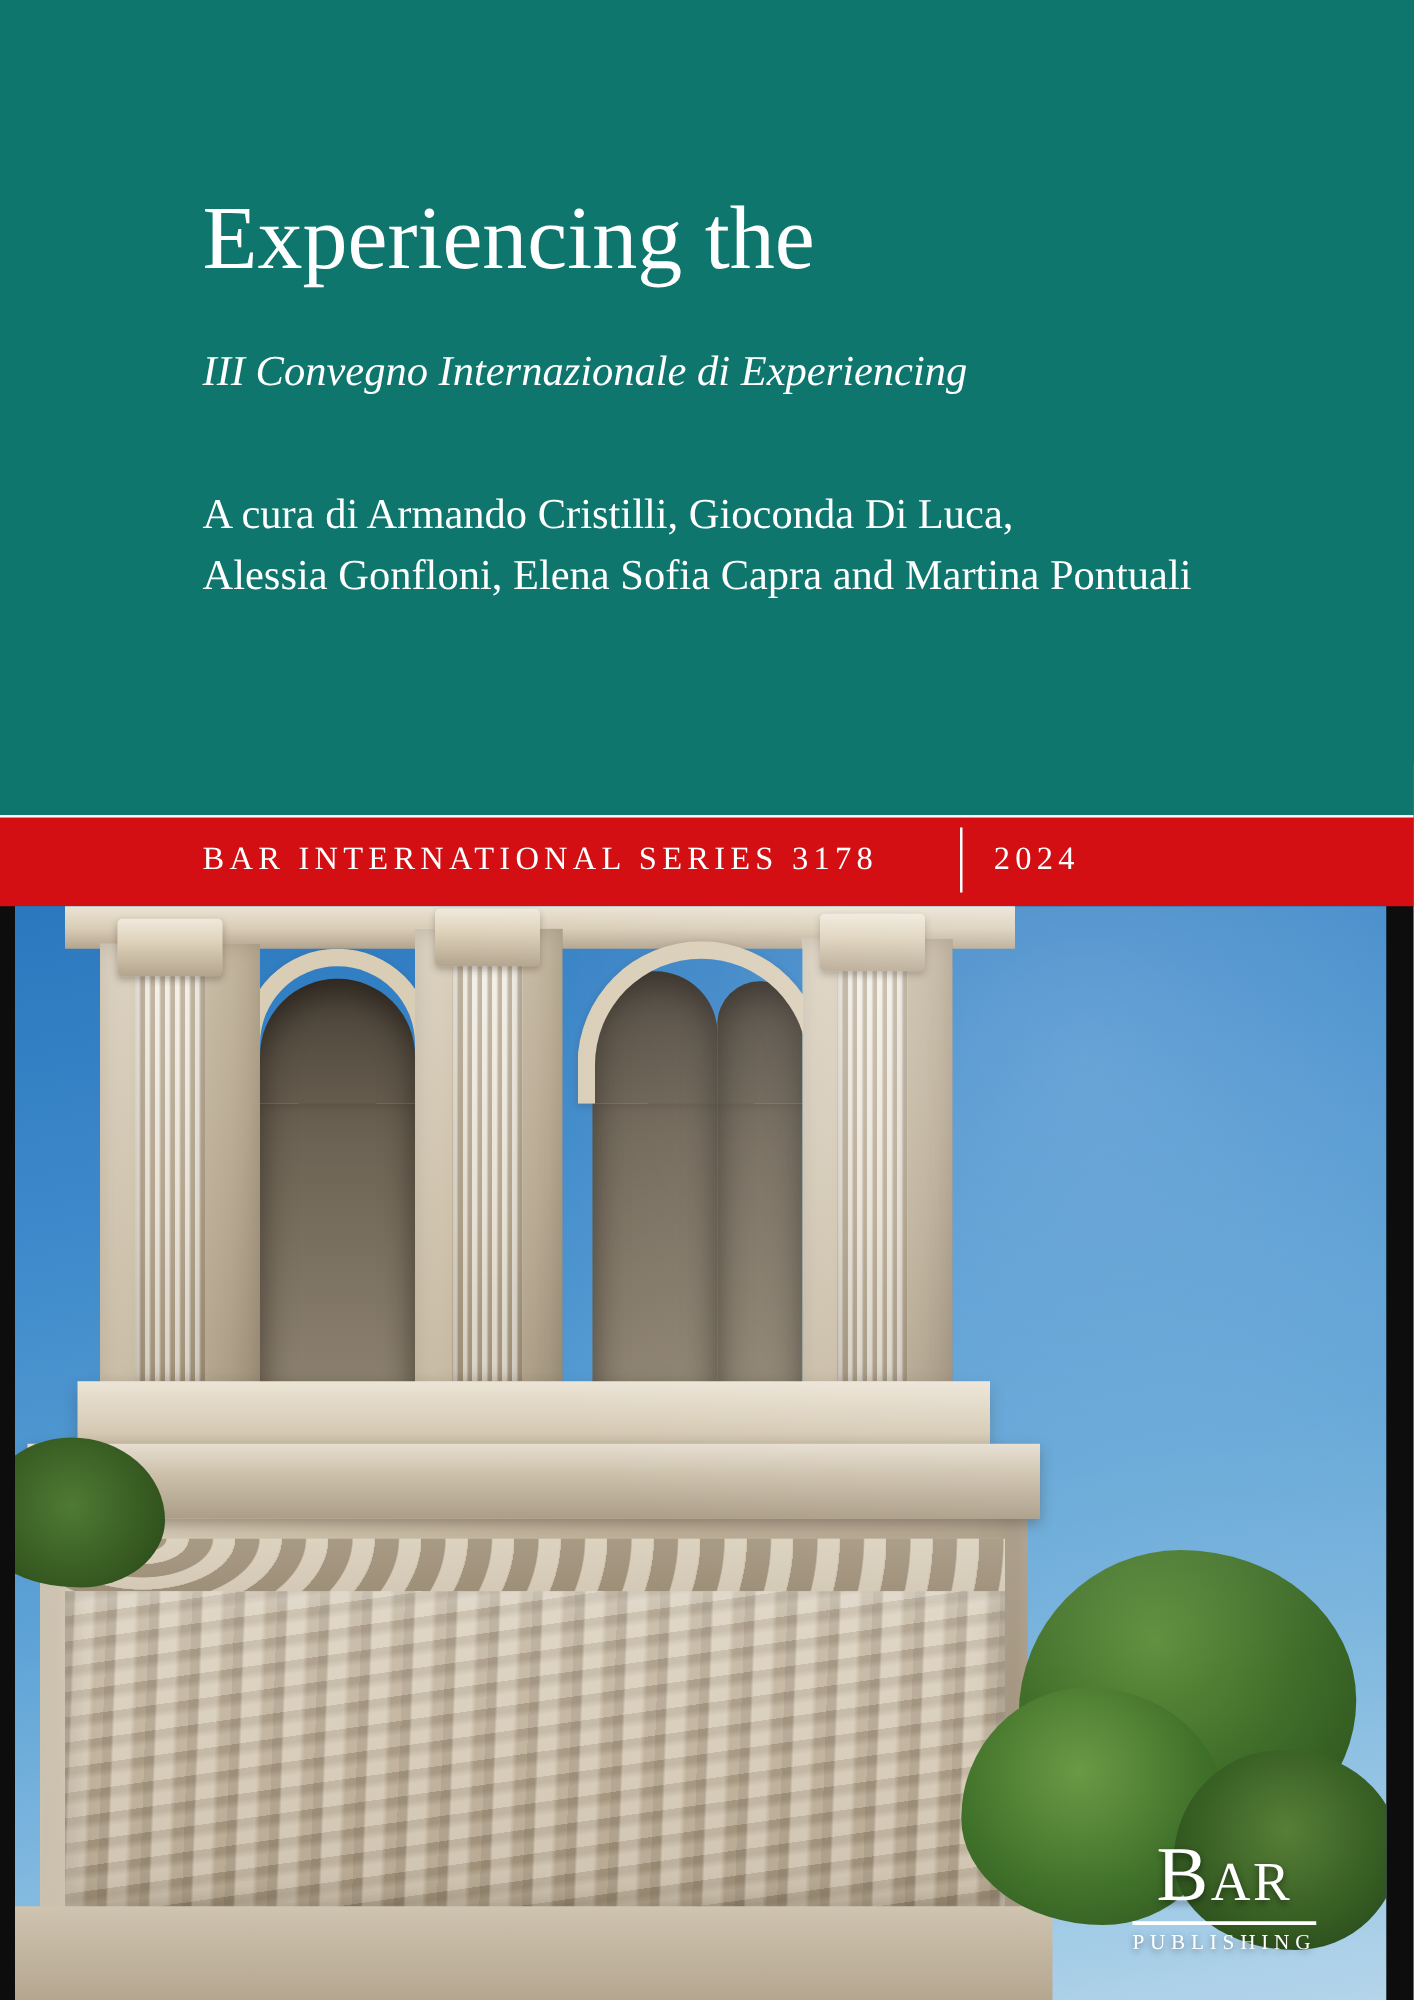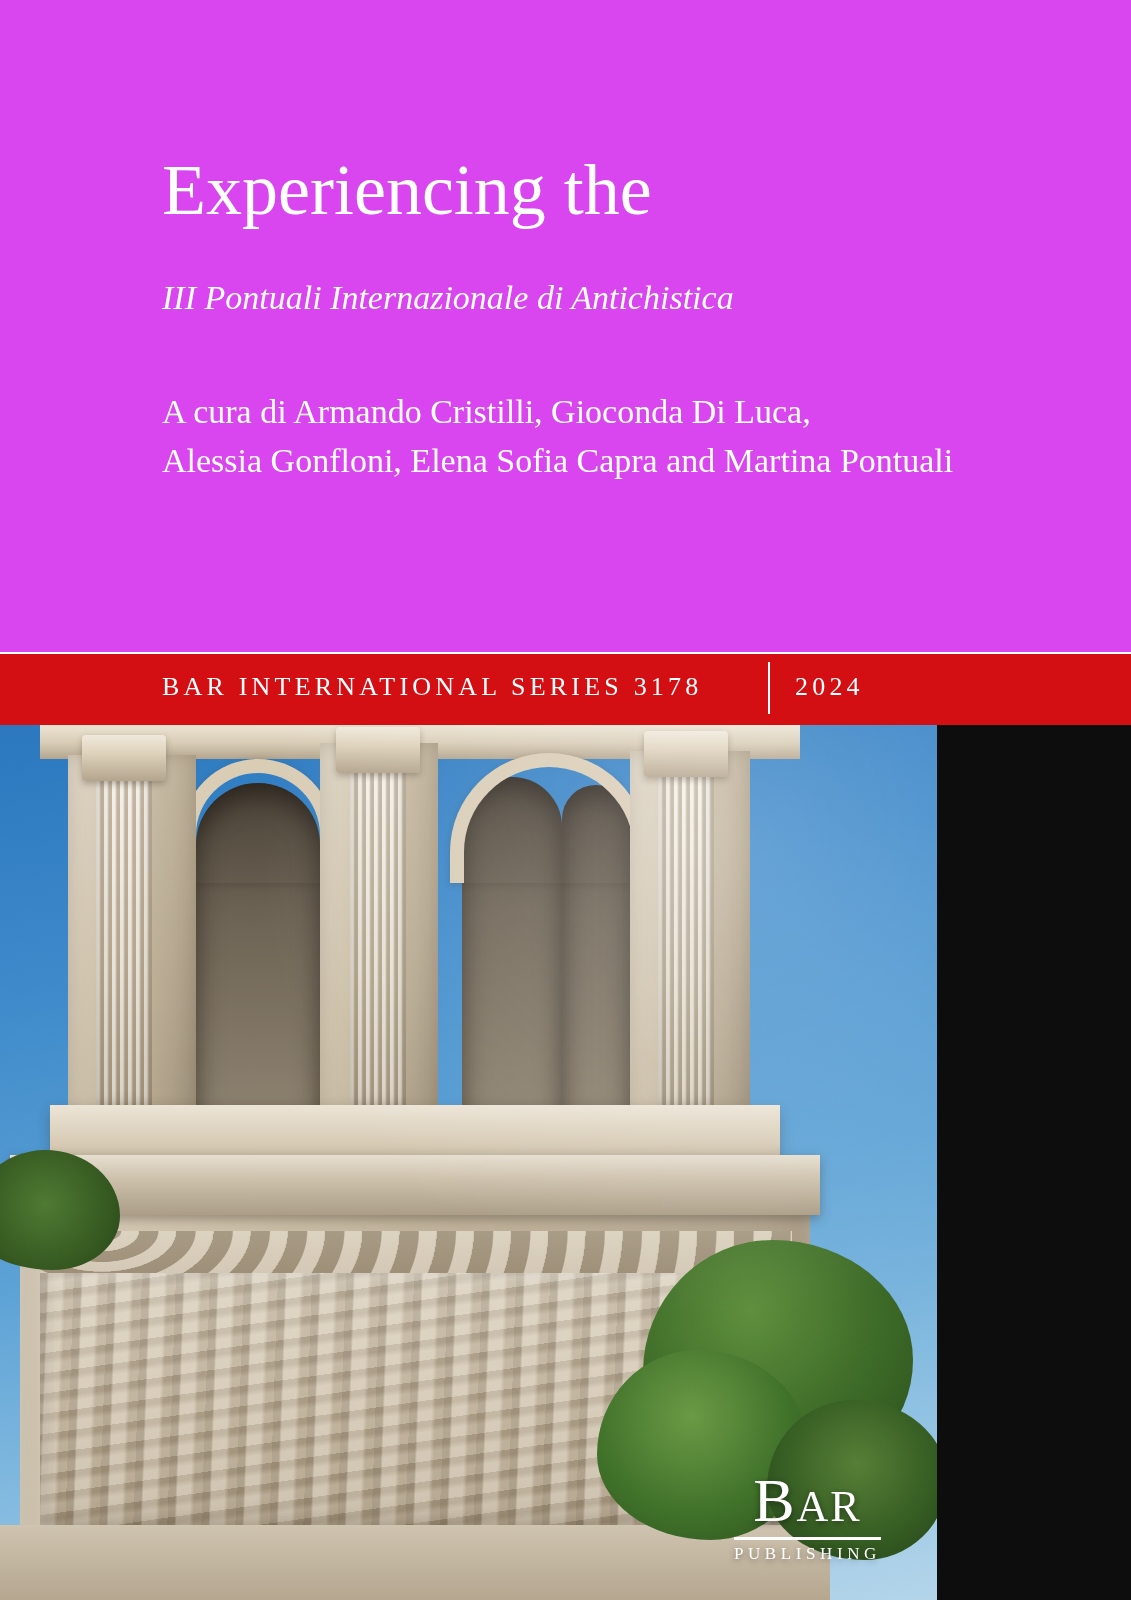--- a/index.html
+++ b/index.html
@@ -16,21 +16,21 @@
     background: #0d0d0d;
   }
 
   
   .red-block {
     position: absolute;
     left: 0;
     top: 0;
     width: 1131px;
     height: 652px;
-    background: #d946ef;
+    background: #0f766e;
     box-sizing: border-box;
   }
   .title-area {
     position: absolute;
     left: 162px;
     top: 150px;
     width: 900px;
   }
   .book-title {
     color: #ffffff;
@@ -95,23 +95,23 @@
     top: 18px;
     color: #ffffff;
     font-size: 26px;
     letter-spacing: 4.2px;
     font-family: "Liberation Serif", serif;
   }
 
   
   .photo {
     position: absolute;
-    left: 0;
+    left: 12px;
     top: 725px;
-    width: 937px;
+    width: 1097px;
     height: 875px;
     overflow: hidden;
     background: linear-gradient(to bottom, #2f7fc4 0%, #4f99d4 38%, #7db6e0 62%, #a9cfe8 100%);
   }
   .sky-gradient {
     position: absolute;
     inset: 0;
     background: linear-gradient(170deg, #2c78bf 0%, #3d89ca 25%, #5ea3d6 55%, #8dc0e2 80%, #b4d5ea 100%);
   }
 
@@ -295,21 +295,21 @@
 <body>
 
 <div class="cover">
 
   <div class="red-block">
     <div class="title-area">
       <h1 class="book-title">
         <span>Experiencing the</span><br>
       </h1>
       <p class="subtitle">
-        <span>III Pontuali Internazionale di Antichistica</span><br>
+        <span>III Convegno Internazionale di Experiencing</span><br>
       </p>
       <p class="editors">
         <span>A cura di Armando Cristilli, Gioconda Di Luca,</span><br>
         <span>Alessia Gonfloni, Elena Sofia Capra and Martina Pontuali</span>
       </p>
     </div>
   </div>
 
   <div class="series-bar">
     <div class="series-text">BAR INTERNATIONAL SERIES 3178</div>

